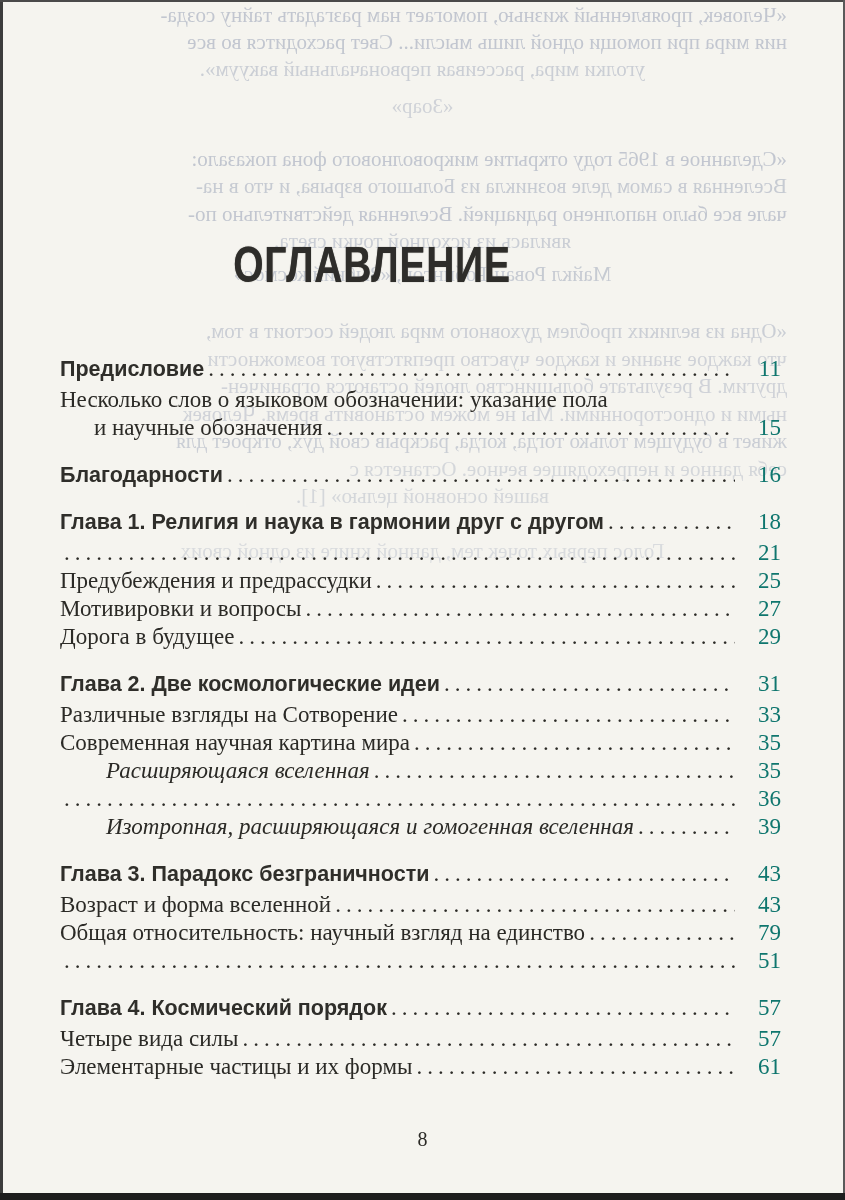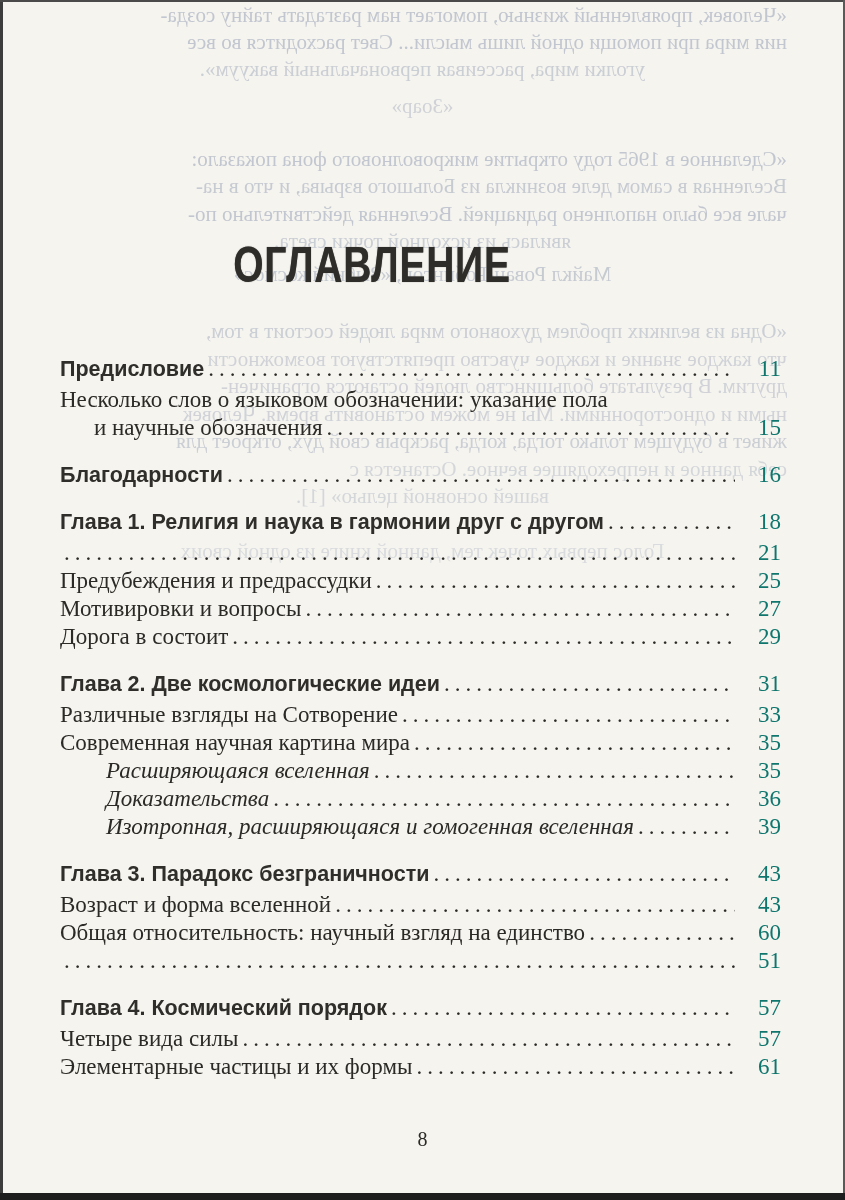--- a/index.html
+++ b/index.html
@@ -118,21 +118,21 @@
       <span class="label indent-0">Предубеждения и предрассудки</span>
       <span class="leader">........................................................................................................................</span>
       <span class="pagenum">25</span>
     </div>
     <div class="row plain">
       <span class="label indent-0">Мотивировки и вопросы</span>
       <span class="leader">........................................................................................................................</span>
       <span class="pagenum">27</span>
     </div>
     <div class="row plain">
-      <span class="label indent-0">Дорога в состоит</span>
+      <span class="label indent-0">Дорога в будущее</span>
       <span class="leader">........................................................................................................................</span>
       <span class="pagenum">29</span>
     </div>
     <div class="row chapter group-start">
       <span class="label indent-0">Глава 2. Две космологические идеи</span>
       <span class="leader">........................................................................................................................</span>
       <span class="pagenum">31</span>
     </div>
     <div class="row plain">
       <span class="label indent-0">Различные взгляды на Сотворение</span>
@@ -143,21 +143,20 @@
       <span class="label indent-0">Современная научная картина мира</span>
       <span class="leader">........................................................................................................................</span>
       <span class="pagenum">35</span>
     </div>
     <div class="row sub">
       <span class="label indent-2">Расширяющаяся вселенная</span>
       <span class="leader">........................................................................................................................</span>
       <span class="pagenum">35</span>
     </div>
     <div class="row sub">
-      <span class="label indent-2">Доказательства</span>
       <span class="leader">........................................................................................................................</span>
       <span class="pagenum">36</span>
     </div>
     <div class="row sub">
       <span class="label indent-2">Изотропная, расширяющаяся и гомогенная вселенная</span>
       <span class="leader">........................................................................................................................</span>
       <span class="pagenum">39</span>
     </div>
     <div class="row chapter group-start">
       <span class="label indent-0">Глава 3. Парадокс безграничности</span>
@@ -165,21 +164,21 @@
       <span class="pagenum">43</span>
     </div>
     <div class="row plain">
       <span class="label indent-0">Возраст и форма вселенной</span>
       <span class="leader">........................................................................................................................</span>
       <span class="pagenum">43</span>
     </div>
     <div class="row plain">
       <span class="label indent-0">Общая относительность: научный взгляд на единство</span>
       <span class="leader">........................................................................................................................</span>
-      <span class="pagenum">60</span>
+      <span class="pagenum">79</span>
     </div>
     <div class="row plain">
       <span class="leader">........................................................................................................................</span>
       <span class="pagenum">51</span>
     </div>
     <div class="row chapter group-start">
       <span class="label indent-0">Глава 4. Космический порядок</span>
       <span class="leader">........................................................................................................................</span>
       <span class="pagenum">57</span>
     </div>

